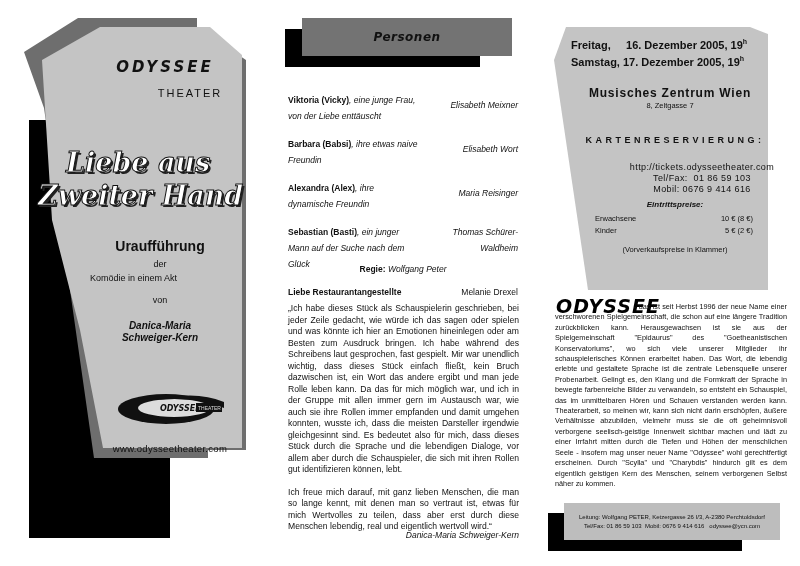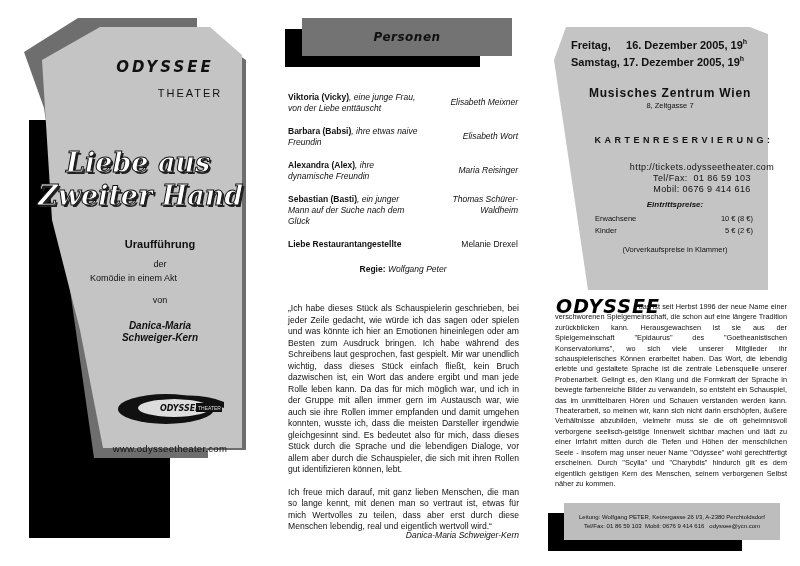--- a/index.html
+++ b/index.html
@@ -23,21 +23,21 @@
     font-size: 11px; letter-spacing: 2px; color: #111;
   }
   .title-line {
     font-family: "DejaVu Serif", serif; font-weight: bold; font-style: italic;
     font-size: 27px; color: #fff; white-space: nowrap;
     -webkit-text-stroke: 1px #111;
     text-shadow: 2px 2px 0 #222;
   }
   .title-1 { left: 66px; top: 147px; }
   .title-2 { left: 38px; top: 180px; }
-  .urauf { left: 100px; top: 238px; width: 120px; text-align: center; font-size: 11px; font-weight: bold; }
+  .urauf { left: 100px; top: 238px; width: 120px; text-align: center; font-size: 14px; font-weight: bold; }
   .der { left: 100px; top: 259px; width: 120px; text-align: center; font-size: 9px; }
   .komodie { left: 90px; top: 273px; width: 140px; text-align: left; font-size: 9px; }
   .von { left: 100px; top: 295px; width: 120px; text-align: center; font-size: 9px; }
   .author-left {
     left: 90px; top: 320px; width: 140px; text-align: center;
     font-size: 10px; font-weight: bold; font-style: italic; line-height: 12px;
   }
   .logo { left: 116px; top: 390px; width: 110px; height: 36px; }
   .website { left: 100px; top: 443px; width: 140px; text-align: center; font-size: 9.5px; letter-spacing: 0.3px; }
 
@@ -45,21 +45,21 @@
   .pers-black { left: 285px; top: 29px; width: 195px; height: 38px; background: #000; }
   .pers-grey {
     left: 302px; top: 18px; width: 210px; height: 38px; background: #737373;
     display: flex; align-items: center; justify-content: center;
   }
   .pers-title {
     font-family: "DejaVu Sans", sans-serif; font-weight: bold; font-style: italic;
     font-size: 12px; letter-spacing: 0.5px; color: #111;
   }
   .cast { left: 288px; top: 92px; width: 230px; }
-  .cast-row { display: flex; justify-content: space-between; align-items: flex-start; margin-bottom: 12px; font-size: 8.5px; line-height: 11px; }
+  .cast-row { display: flex; justify-content: space-between; align-items: flex-start; margin-bottom: 12px; font-size: 8.5px; line-height: 16px; }
   .cast-role { width: 130px; }
   .cast-role b { font-weight: bold; }
   .cast-role i { font-style: italic; }
   .cast-actor { width: 90px; text-align: right; font-style: italic; }
   .cast-actor.plain { font-style: normal; }
   .regie { left: 288px; top: 264px; width: 230px; text-align: center; font-size: 8.5px; }
   .regie b { font-weight: bold; }
   .regie i { font-style: italic; }
   .quote {
     left: 288px; top: 303px; width: 231px; font-size: 8.6px; line-height: 11.5px;
@@ -67,21 +67,21 @@
   }
   .quote p { margin: 0 0 11px 0; }
   .quote-author { left: 388px; top: 530px; width: 131px; text-align: right; font-size: 8.5px; font-style: italic; }
 
   
   .right-shape { left: 540px; top: 0; width: 260px; height: 300px; }
   .date-lines { left: 571px; top: 35px; width: 220px; font-size: 11px; font-weight: bold; line-height: 14px; }
   .date-lines sup { font-size: 7px; }
   .venue { left: 570px; top: 86px; width: 200px; text-align: center; font-size: 12px; font-weight: bold; letter-spacing: 0.8px; }
   .venue-addr { left: 570px; top: 101px; width: 200px; text-align: center; font-size: 7.5px; }
-  .kart-title { left: 580px; top: 135px; width: 190px; text-align: center; font-size: 9px; font-weight: bold; letter-spacing: 3.5px; margin-left: 9px; }
+  .kart-title { left: 580px; top: 135px; width: 190px; text-align: center; font-size: 9px; font-weight: bold; letter-spacing: 3.5px; }
   .kart-line { left: 602px; width: 200px; text-align: center; font-size: 9px; letter-spacing: 0.4px; margin-top: 11px; }
   .kl1 { top: 151px; } .kl2 { top: 162px; } .kl3 { top: 173px; }
   .prices-title { left: 580px; top: 200px; width: 190px; text-align: center; font-size: 8px; font-weight: bold; font-style: italic; }
   .price-row { left: 595px; width: 158px; display: flex; justify-content: space-between; font-size: 7.5px; }
   .pr1 { top: 214px; } .pr2 { top: 226px; }
   .presale { left: 580px; top: 245px; width: 190px; text-align: center; font-size: 7.5px; }
 
   .ody-big {
     left: 556px; top: 295px; font-family: "DejaVu Sans", sans-serif; font-weight: bold; font-style: italic;
     font-size: 19px; letter-spacing: 1px; color: #000;

